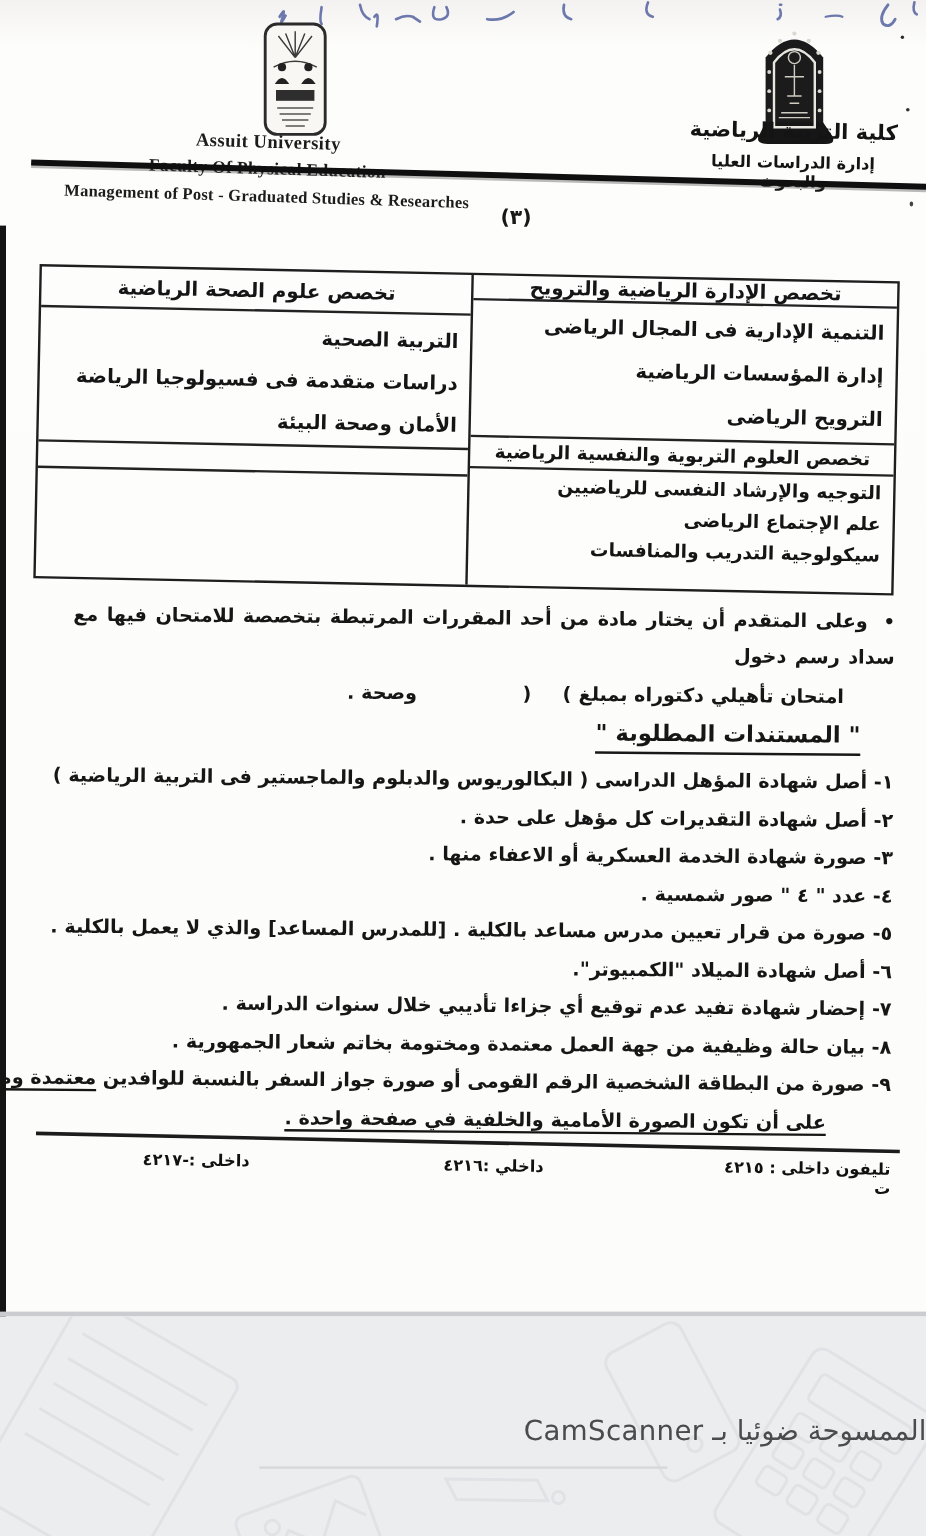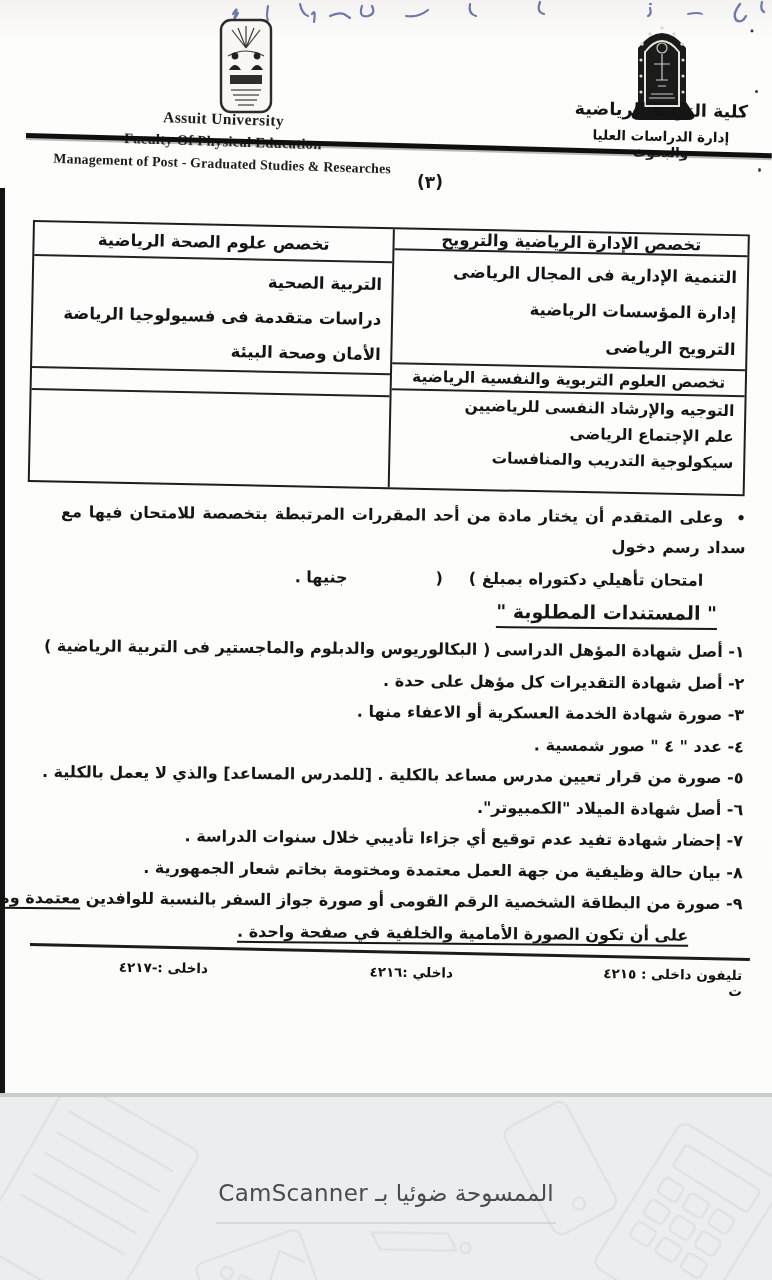--- a/index.html
+++ b/index.html
@@ -99,21 +99,21 @@
   }
   .foot-txt{position:absolute;font-size:13.5px;font-weight:700;color:#111;transform:rotate(0.8deg);}
   .ft-right{left:592px;top:966px;width:150px;text-align:right;}
   .ft-center{left:358px;top:964px;width:95px;}
   .ft-left{left:58px;top:959px;width:150px;}
 
   
   .paper-edge{position:absolute;left:0;top:1093px;width:772px;height:4px;background:#cbccd0;}
   .scanband{position:absolute;left:0;top:1097px;width:772px;height:183px;background:#ecedef;overflow:hidden;}
   .cam-label{
-    position:absolute;left:0;top:1180px;width:772px;text-align:center;
+    position:absolute;left:0;top:1180px;width:772px;text-align:right;
     font-size:23px;color:#4b4b4d;letter-spacing:.3px;
   }
   .cam-underline{position:absolute;left:216px;top:1222px;width:340px;height:2px;background:#d7d8db;}
 </style>
 </head>
 <body>
 
 <div class="page">
   <div class="paper"></div>
 
@@ -231,21 +231,21 @@
       <span class="bullet">•</span>
       <span>وعلى المتقدم أن يختار مادة  من أحد المقررات المرتبطة بتخصصة للامتحان فيها مع سداد رسم دخول</span>
     </div>
     <div class="note2">
       <span>امتحان تأهيلي دكتوراه بمبلغ</span>
       <span style="width:6px;"></span>
       <span dir="ltr">(</span>
       <span class="sp1"></span>
       <span dir="ltr">)</span>
       <span class="sp2"></span>
-      <span>جنيها .</span>
+      <span>وصحة .</span>
     </div>
     <div class="req-title-row">
       <span class="req-title">" المستندات المطلوبة "</span>
     </div>
     <div class="req-item">١- أصل شهادة المؤهل الدراسى ( البكالوريوس والدبلوم والماجستير فى التربية الرياضية )</div>
     <div class="req-item">٢- أصل شهادة التقديرات كل مؤهل على  حدة .</div>
     <div class="req-item">٣- صورة شهادة الخدمة العسكرية أو الاعفاء منها .</div>
     <div class="req-item">٤- عدد " ٤ " صور شمسية .</div>
     <div class="req-item">٥- صورة من قرار تعيين مدرس مساعد بالكلية . [للمدرس المساعد] والذي لا يعمل بالكلية .</div>
     <div class="req-item">٦- أصل شهادة الميلاد "الكمبيوتر".</div>

